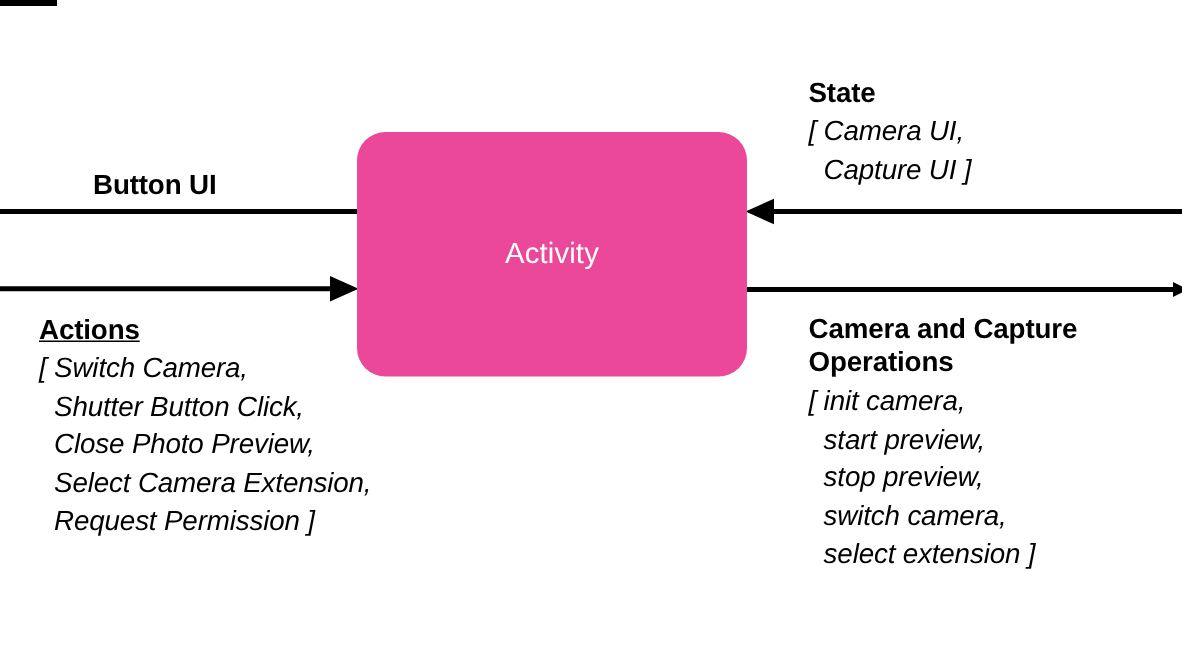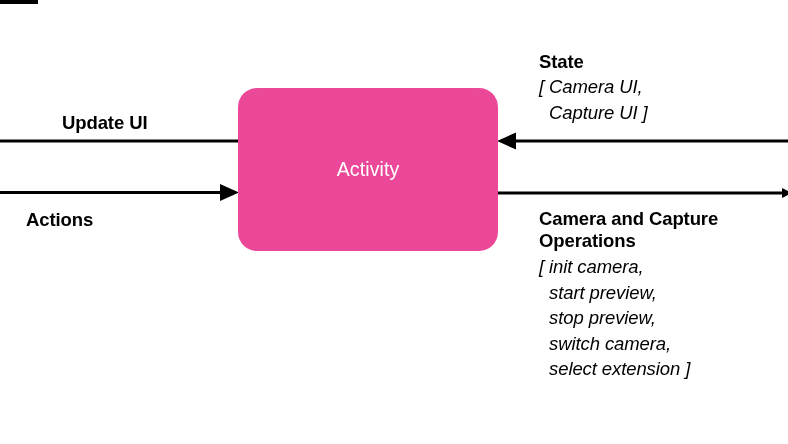--- a/index.html
+++ b/index.html
@@ -78,21 +78,21 @@
   }
   .body {
     font-size: 18.5px;
     font-weight: 400;
     line-height: 25.5px;
     letter-spacing: -0.1px;
     font-style: italic;
   }
 
   .lbl-update-ui { left: 62px;  top: 112px; }
-  .lbl-actions   { left: 26px;  top: 209px; }
+  .lbl-actions   { left: 26px;  top: 209px; text-decoration: underline; }
   .lst-actions   { left: 26px;  top: 232px; }
   .lbl-state     { left: 539px; top: 51px;  }
   .lst-state     { left: 539px; top: 74px;  }
   .lbl-camops    { left: 539px; top: 208px; }
   .lst-camops    { left: 539px; top: 254px; }
   .lst-capture   { left: 539px; top: 398px; }
 </style>
 </head>
 <body>
 
@@ -111,23 +111,28 @@
     <polygon points="497,141 516,132.5 516,149.5" fill="#000000"></polygon>
 
     <line x1="492" y1="193" x2="788" y2="193" stroke="#000000" stroke-width="3.2"></line>
     <polygon points="792,193 782,188 782,198" fill="#000000"></polygon>
   </svg>
 
   <div class="node">
     <span class="node-label">Activity</span>
   </div>
 
-  <div class="txt hdr lbl-update-ui">Update UI</div>
+  <div class="txt hdr lbl-update-ui">Button UI</div>
 
   <div class="txt hdr lbl-actions">Actions</div>
+  <div class="txt body lst-actions">[ Switch Camera,
+  Shutter Button Click,
+  Close Photo Preview,
+  Select Camera Extension,
+  Request Permission ]</div>
 
   <div class="txt hdr lbl-state">State</div>
   <div class="txt body lst-state">[ Camera UI,
   Capture UI ]</div>
 
   <div class="txt hdr lbl-camops">Camera and Capture
 Operations</div>
   <div class="txt body lst-camops">[ init camera,
   start preview,
   stop preview,

